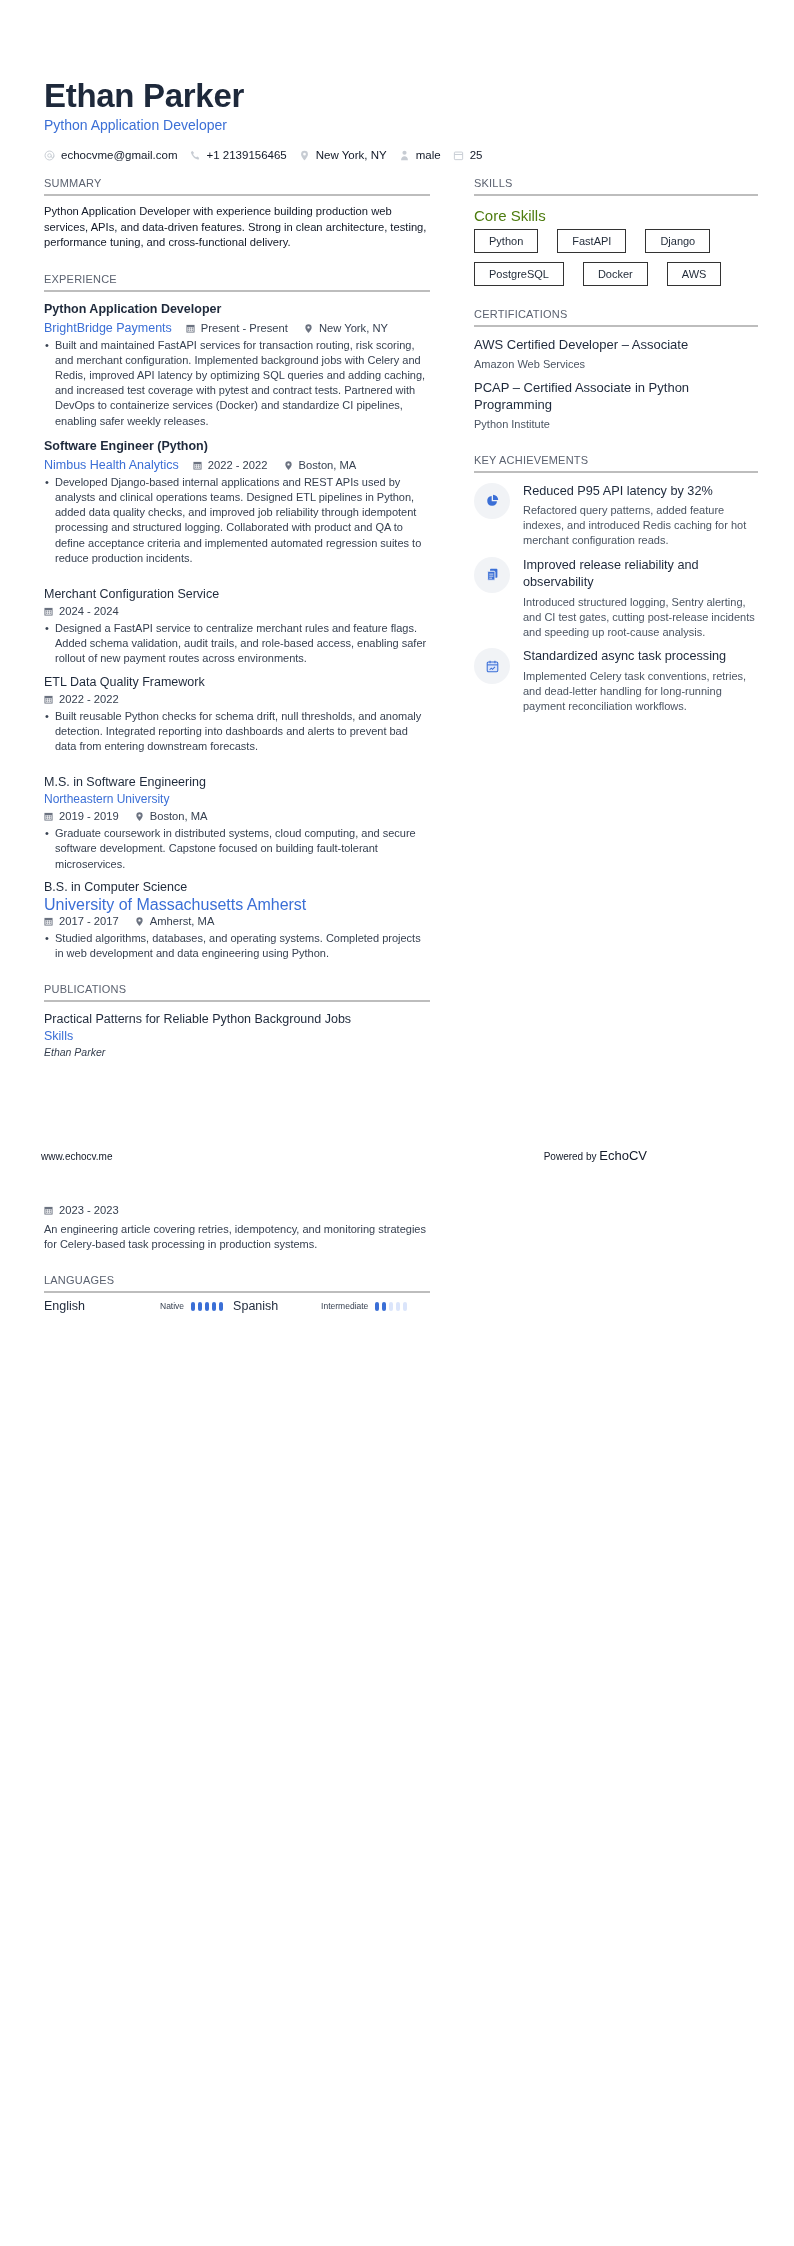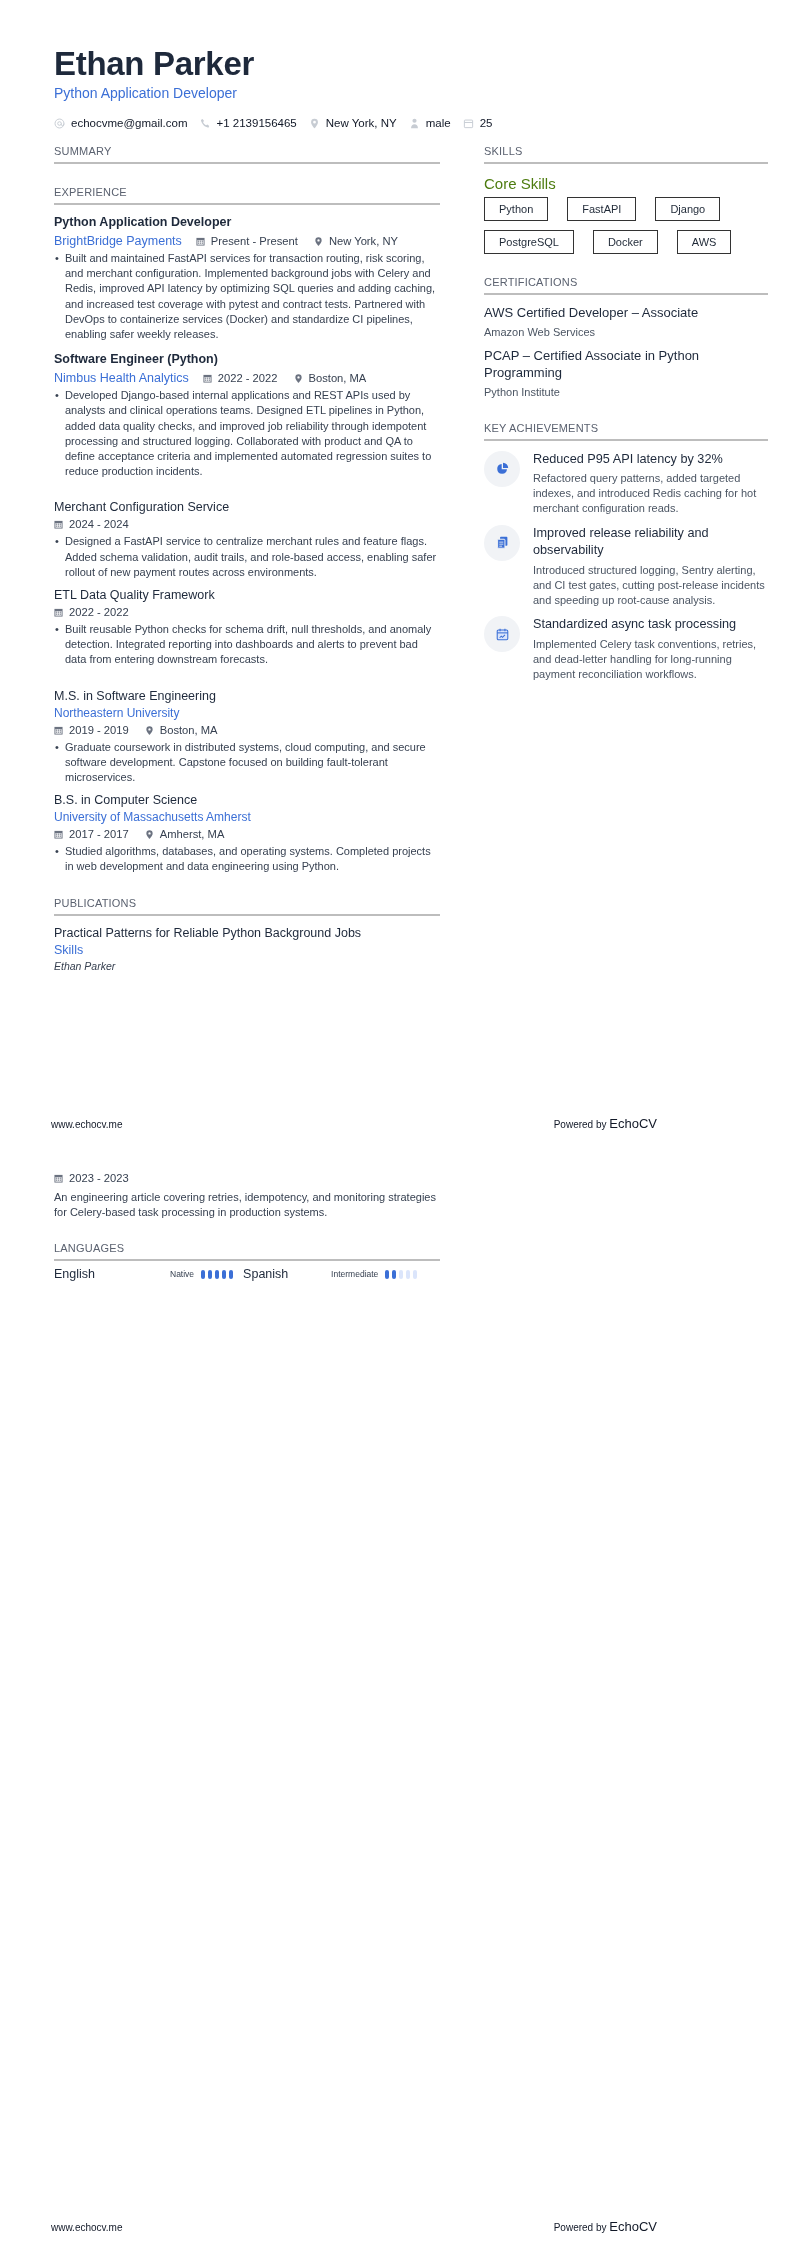--- a/index.html
+++ b/index.html
@@ -1,19 +1,19 @@
 <!DOCTYPE html>
 <html><head>
 <meta charset="utf-8">
 <style>
   * { box-sizing: border-box; margin: 0; padding: 0; }
   html, body { width: 794px; background: #ffffff; }
   body { font-family: "Liberation Sans", "DejaVu Sans", sans-serif; color: #1f2937; position: relative; height: 2246px; overflow: hidden; }
 
-  .page { position: absolute; left: 10px; width: 682px; }
+  .page { position: absolute; left: 0; width: 682px; margin-top: 32px; }
   .page1 { top: 0; height: 1123px; }
   .page2 { top: 1123px; height: 1123px; }
 
   .header { position: absolute; left: 44px; top: 44px; }
   .name { font-size: 33px; font-weight: bold; color: #1e293b; letter-spacing: -0.3px; line-height: 40px; }
   .role { font-size: 14px; color: #3b6fd6; margin-top: 0px; line-height: 18px; }
   .contacts { display: flex; align-items: center; margin-top: 15px; font-size: 11.5px; color: #111827; }
   .contact { display: flex; align-items: center; margin-right: 12px; }
   .contact .ic { width: 11px; height: 11px; margin-right: 6px; color: #c7ccd3; display: inline-flex; align-items: center; justify-content: center; }
   .contact .ic svg { width: 11px; height: 11px; }
@@ -112,20 +112,21 @@
         </span>
         <span>25</span>
       </span>
     </div>
   </div>
 
   <div class="left" style="top:143px;">
 
     <section>
       <div class="sec-title">SUMMARY</div>
+      <p class="summary-text">Python Application Developer with experience building production web services, APIs, and data-driven features. Strong in clean architecture, testing, performance tuning, and cross-functional delivery.</p>
     </section>
 
     <section style="margin-top:20px;">
       <div class="sec-title">EXPERIENCE</div>
 
       <div style="margin-top:9px;">
         <div class="entry-title-bold">Python Application Developer</div>
         <div class="meta" style="margin-top:2px;">
           <span class="org">BrightBridge Payments</span>
           <span class="meta-item">
@@ -261,21 +262,21 @@
           </span>
         </div>
         <div class="bullet">
             <span class="dot">•</span>
             <span>Graduate coursework in distributed systems, cloud computing, and secure software development. Capstone focused on building fault-tolerant microservices.</span>
           </div>
       </div>
 
       <div style="margin-top:7px;">
         <div class="entry-title">B.S. in Computer Science</div>
-        <div class="pub-venue" style="font-size:12px;">University of Massachusetts Amherst</div>
+        <div class="pub-venue" style="font-size:16px;">University of Massachusetts Amherst</div>
         <div class="meta">
           <span class="meta-item">
             <svg viewBox="0 0 10 10" fill="currentColor">
                 <rect x="0.5" y="1" width="9" height="8.5"></rect>
                 <rect x="1.5" y="3.5" width="7" height="5" fill="#fff"></rect>
                 <rect x="2" y="4" width="1.5" height="1.2"></rect>
                 <rect x="4.2" y="4" width="1.5" height="1.2"></rect>
                 <rect x="6.4" y="4" width="1.5" height="1.2"></rect>
                 <rect x="2" y="6.2" width="1.5" height="1.2"></rect>
                 <rect x="4.2" y="6.2" width="1.5" height="1.2"></rect>
@@ -338,21 +339,21 @@
 
       <div class="ach" style="margin-top:10px;">
         <div class="ach-ic">
           <svg viewBox="0 0 16 16" fill="currentColor">
               <path d="M7 2.5a6 6 0 1 0 6.5 6.5H7z"></path>
               <path d="M8.6 1v6.4H15A6.4 6.4 0 0 0 8.6 1z"></path>
             </svg>
         </div>
         <div>
           <div class="ach-title">Reduced P95 API latency by 32%</div>
-          <div class="ach-desc">Refactored query patterns, added targeted indexes, and introduced Redis caching for hot merchant configuration reads.</div>
+          <div class="ach-desc">Refactored query patterns, added feature indexes, and introduced Redis caching for hot merchant configuration reads.</div>
         </div>
       </div>
 
       <div class="ach">
         <div class="ach-ic">
           <svg viewBox="0 0 16 16" fill="currentColor">
               <rect x="5" y="1" width="9" height="11" rx="1"></rect>
               <rect x="2" y="4" width="9" height="11" rx="1" stroke="#f1f3f6" stroke-width="1.2"></rect>
               <rect x="4" y="7" width="5" height="1" fill="#f1f3f6"></rect>
               <rect x="4" y="9.5" width="5" height="1" fill="#f1f3f6"></rect>

